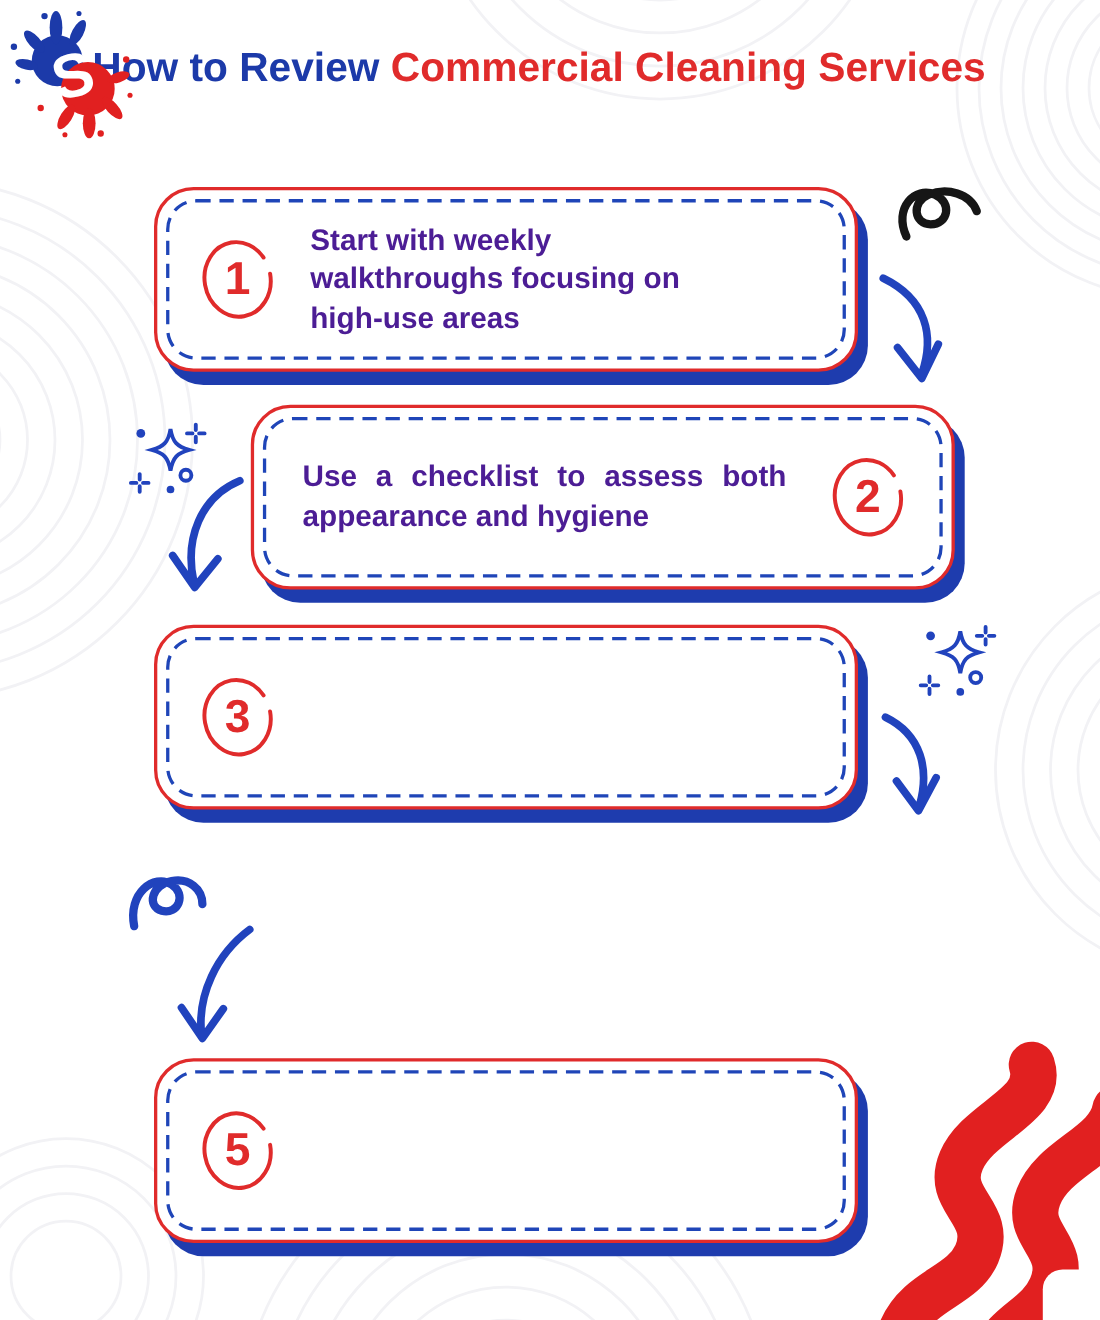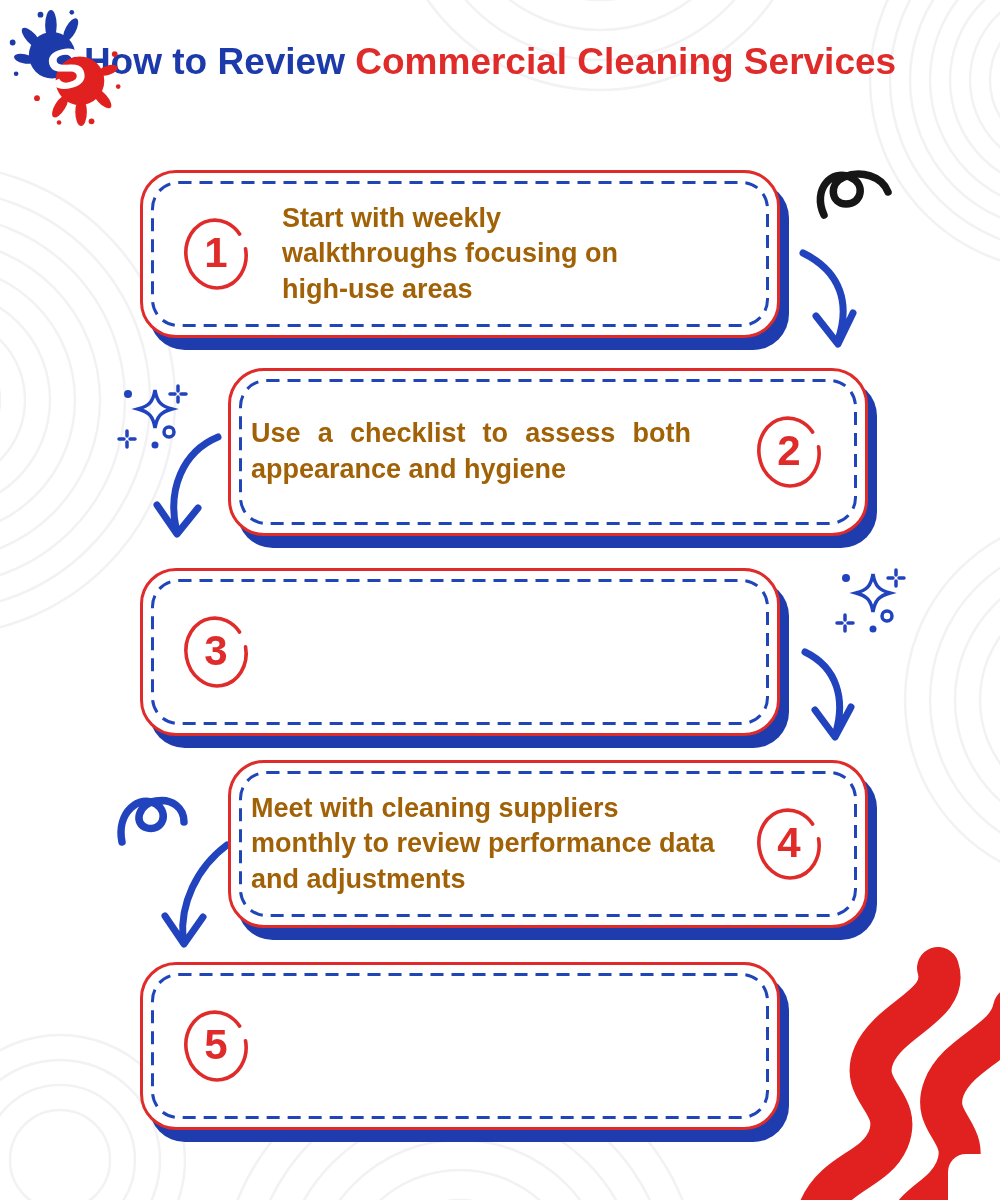--- a/index.html
+++ b/index.html
@@ -28,24 +28,24 @@
   .card.right{left:228px;justify-content:space-between;}
   .dash{position:absolute;left:0;top:0;pointer-events:none;}
   .numwrap{position:relative;width:72px;height:80px;flex:0 0 auto;}
   .card.left .numwrap{margin-left:37px;}
   .card.right .numwrap{margin-right:40px;}
   .numwrap .numtext{
     position:absolute;inset:0;display:flex;align-items:center;justify-content:center;
     color:#e02b2b;font-size:42px;font-weight:bold;padding-bottom:2px;
   }
   .steptext{
-    margin:0;color:#a16207;font-size:27px;font-weight:bold;line-height:1.32;position:relative;
+    margin:0;color:#4c1d95;font-size:27px;font-weight:bold;line-height:1.32;position:relative;
   }
   .card.left .steptext{margin-left:30px;}
-  .card.right .steptext{margin-left:20px;}
+  .card.right .steptext{margin-left:44px;}
   .justify{text-align:justify;}
 </style>
 </head>
 <body>
 
 <div class="canvas">
 
   <svg class="bg" width="1000" height="1200" viewBox="0 0 1000 1200">
 
     <g stroke="#f2f2f5" stroke-width="2.5" fill="none">
@@ -198,32 +198,20 @@
       <rect x="9.5" y="9.5" width="615" height="143" rx="26" fill="none" stroke="#1f45b8" stroke-width="3" stroke-dasharray="13 8"></rect>
     </svg>
     <div class="numwrap">
       <svg width="72" height="80">
         <ellipse cx="36" cy="40" rx="30" ry="34" fill="none" stroke="#e02b2b" stroke-width="3.6" stroke-linecap="round" stroke-dasharray="185 16" transform="rotate(-10 36 40)"></ellipse>
       </svg>
       <span class="numtext">3</span>
     </div>
   </div>
 
-  <div class="card right" style="top:760px;">
-    <svg class="dash" width="634" height="162">
-      <rect x="9.5" y="9.5" width="615" height="143" rx="26" fill="none" stroke="#1f45b8" stroke-width="3" stroke-dasharray="13 8"></rect>
-    </svg>
-    <p class="steptext" style="width:468px;">Meet with cleaning suppliers monthly to review performance data and adjustments</p>
-    <div class="numwrap">
-      <svg width="72" height="80">
-        <ellipse cx="36" cy="40" rx="30" ry="34" fill="none" stroke="#e02b2b" stroke-width="3.6" stroke-linecap="round" stroke-dasharray="185 16" transform="rotate(-10 36 40)"></ellipse>
-      </svg>
-      <span class="numtext">4</span>
-    </div>
-  </div>
 
   <div class="card left" style="top:962px;">
     <svg class="dash" width="634" height="162">
       <rect x="9.5" y="9.5" width="615" height="143" rx="26" fill="none" stroke="#1f45b8" stroke-width="3" stroke-dasharray="13 8"></rect>
     </svg>
     <div class="numwrap">
       <svg width="72" height="80">
         <ellipse cx="36" cy="40" rx="30" ry="34" fill="none" stroke="#e02b2b" stroke-width="3.6" stroke-linecap="round" stroke-dasharray="185 16" transform="rotate(-10 36 40)"></ellipse>
       </svg>
       <span class="numtext">5</span>

